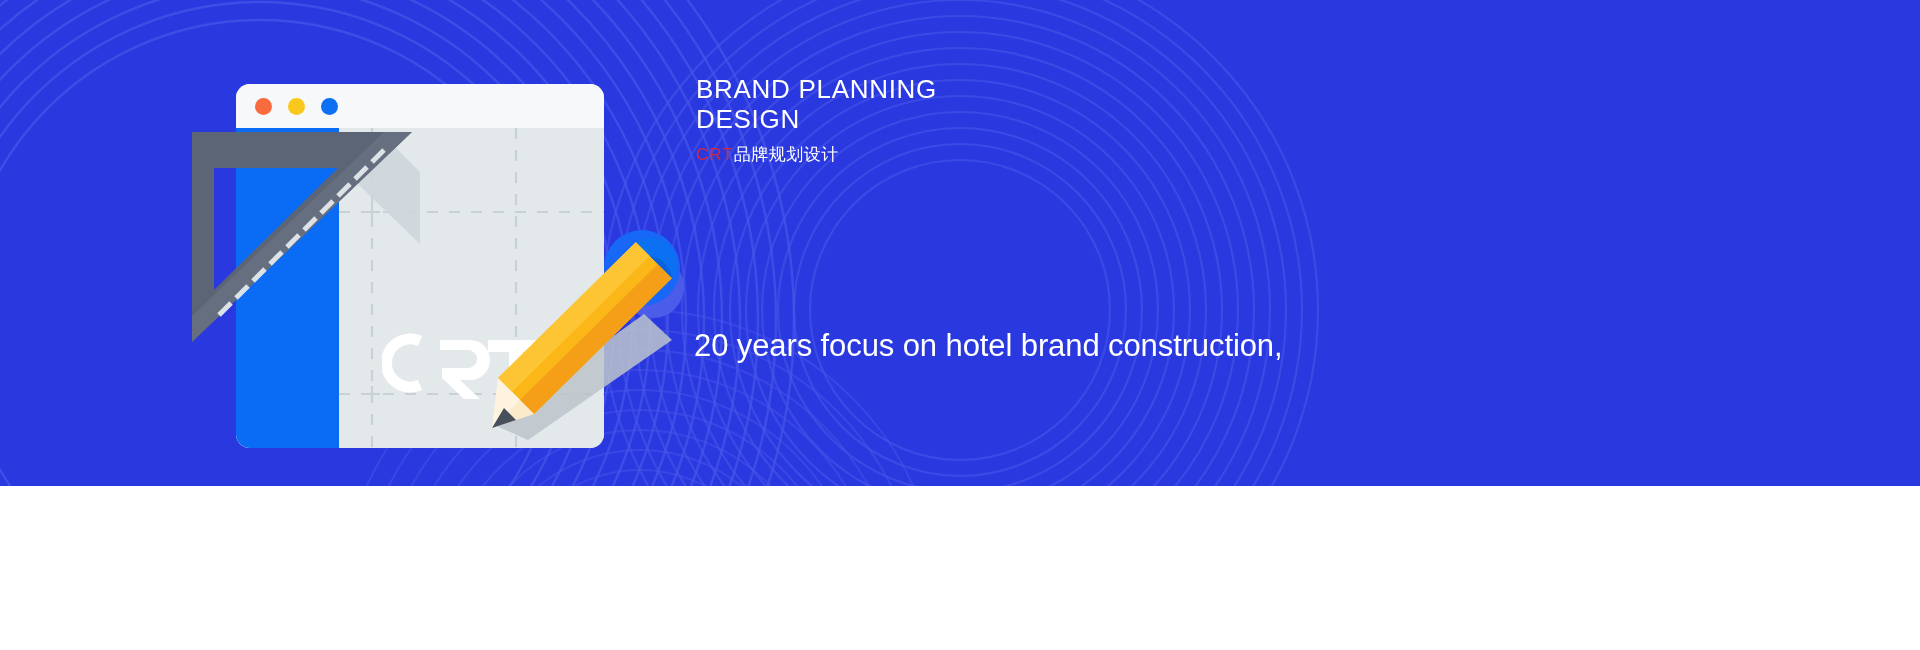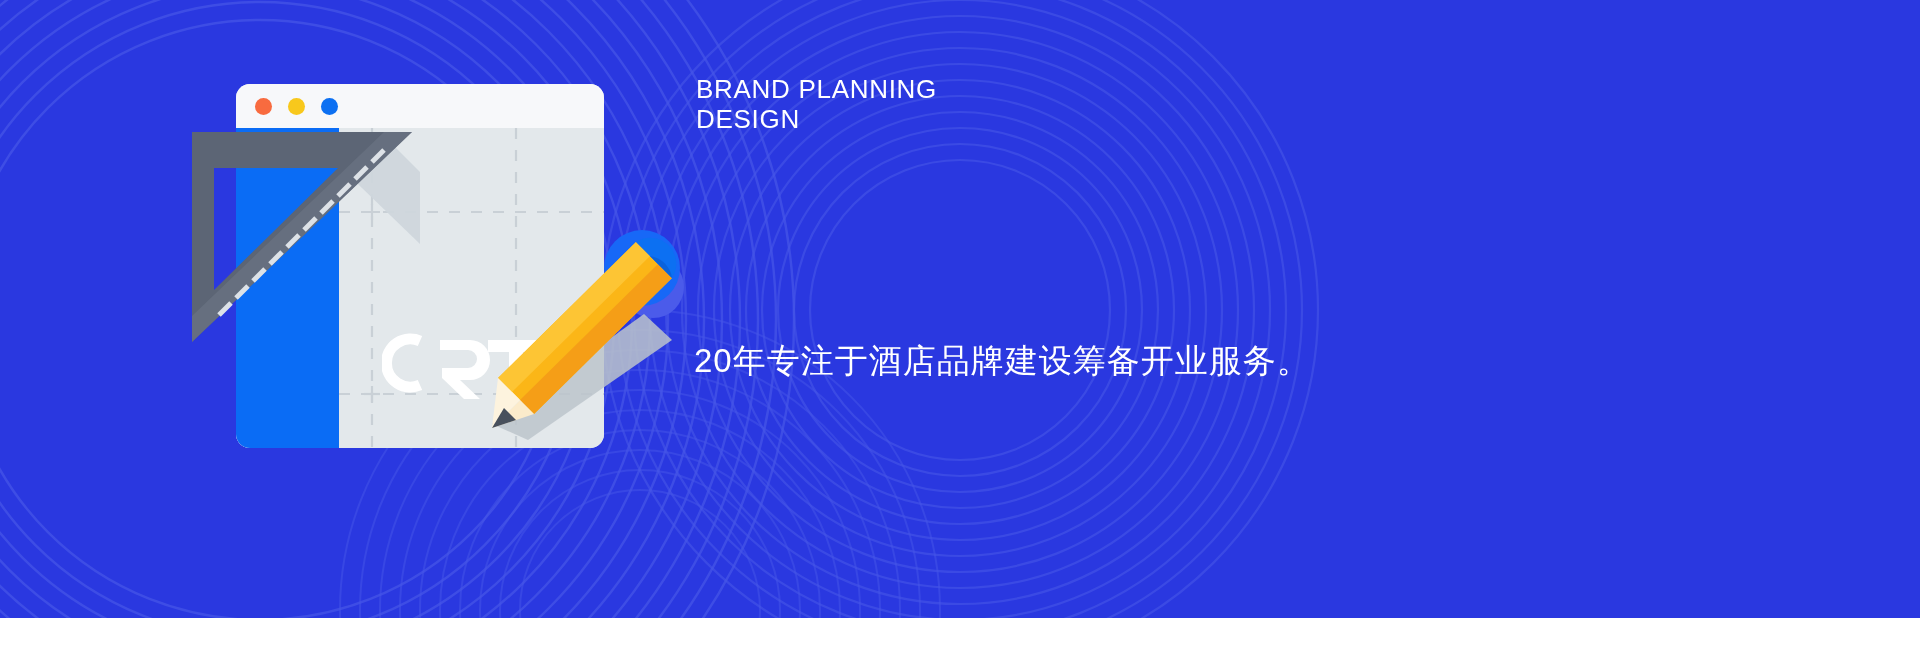--- a/index.html
+++ b/index.html
@@ -5,21 +5,21 @@
 <style>
   * { margin:0; padding:0; box-sizing:border-box; }
   html, body {
     width:1920px; height:650px;
     font-family:"Liberation Sans","DejaVu Sans",sans-serif;
     overflow:hidden;
   }
 
   #banner {
     position:relative;
-    width:1920px; height:618px;
+    width:1920px; height:486px;
     background:#2A38E0;
     overflow:hidden;
   }
 
   
   .rings { position:absolute; inset:0; overflow:hidden; pointer-events:none; }
   .rings svg { position:absolute; }
 
   
   #illustration {
@@ -271,21 +271,24 @@
 
       <path d="M160 14 A26 26 0 0 1 196 50 L174 28 Z" fill="#0C70F2"></path>
       <path d="M160 14 L196 50 L182 36 L174 28 Z" fill="#1A7BF5"></path>
       <path d="M174 28 A26 26 0 0 1 196 50 L182 36 Z" fill="#0A62DC"></path>
     </svg>
   </div>
 
   <div id="headline-block">
     <div class="headline">BRAND PLANNING
 DESIGN</div>
+    <div class="subhead">
+      <span class="crt-red">CRT</span><span>品牌规划设计</span>
+    </div>
   </div>
 
   <div id="tagline-block">
     <div class="tagline-en">
+      <div>20 years focus on hotel brand construction,</div>
     </div>
-    <div class="tagline-cn">20年专注于酒店品牌建设筹备开业服务。</div>
   </div>
 
 </div>
 
 </body></html>

